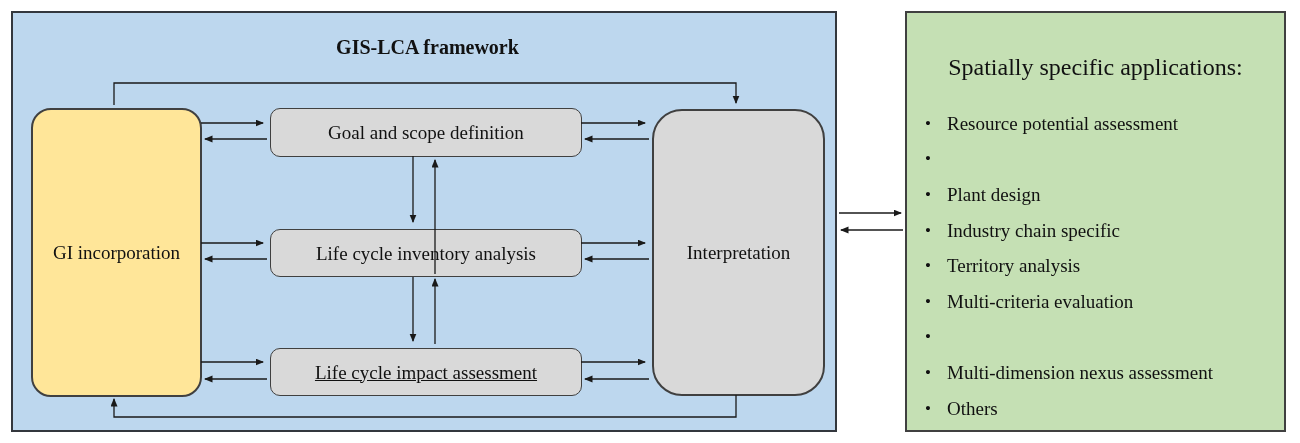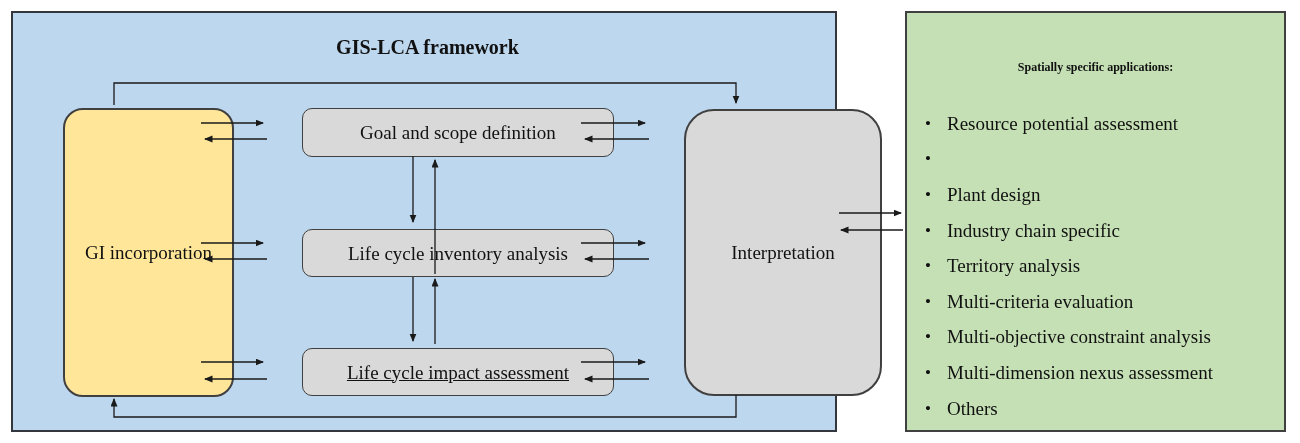--- a/index.html
+++ b/index.html
@@ -35,51 +35,50 @@
     position:absolute;left:0;right:0;top:22px;
     text-align:center;
     font-weight:bold;font-size:20px;line-height:24px;padding-left:7px;
   }
   .node{
     position:absolute;
     display:flex;align-items:center;justify-content:center;
     text-align:center;
     font-size:19px;line-height:23px;
     border:1.6px solid var(--border);
-    margin-left:32px;
   }
   .gi-box{
     left:18px;top:95px;width:171px;height:289px;
     background:var(--gi-fill);
     border-radius:20px;border-width:2px;
   }
   .gi-box .wrap-label{max-width:132px;}
   .stage-box{
     left:257px;width:312px;height:48px;
     background:var(--stage-fill);
     border-radius:10px;
   }
   .stage-goal{top:95px;height:49px;}
   .stage-inventory{top:216px;}
   .stage-impact{top:335px;text-decoration:underline;}
   .interpretation-box{
-    left:639px;top:96px;width:198px;height:287px;
+    left:639px;top:96px;width:173px;height:287px;
     background:var(--interpretation-fill);
     border-radius:30px;border-width:2px;
   }
   
   .applications-panel{
     position:absolute;left:905px;top:11px;width:381px;height:421px;
     background:var(--applications-fill);
     border:2.5px solid var(--border);
   }
   .applications-title{
     position:absolute;left:0;right:0;top:41px;
     text-align:center;
-    font-weight:bold;font-size:12px;line-height:26px;
+    font-weight:normal;font-size:24px;line-height:26px;
   }
   .applications-list{
     position:absolute;left:12px;right:6px;top:93px;
     list-style:none;
   }
   .applications-list li{
     display:flex;align-items:center;
     height:35.6px;
     font-size:19px;
   }
@@ -148,21 +147,20 @@
       <li>
           <span class="bullet">•</span>
           <span>Territory analysis</span>
         </li>
       <li>
           <span class="bullet">•</span>
           <span>Multi-criteria evaluation</span>
         </li>
       <li>
           <span class="bullet">•</span>
-          <span>Multi-objective constraint analysis</span>
         </li>
       <li>
           <span class="bullet">•</span>
           <span>Multi-dimension nexus assessment</span>
         </li>
       <li>
           <span class="bullet">•</span>
           <span>Others</span>
         </li>
     </ul>

